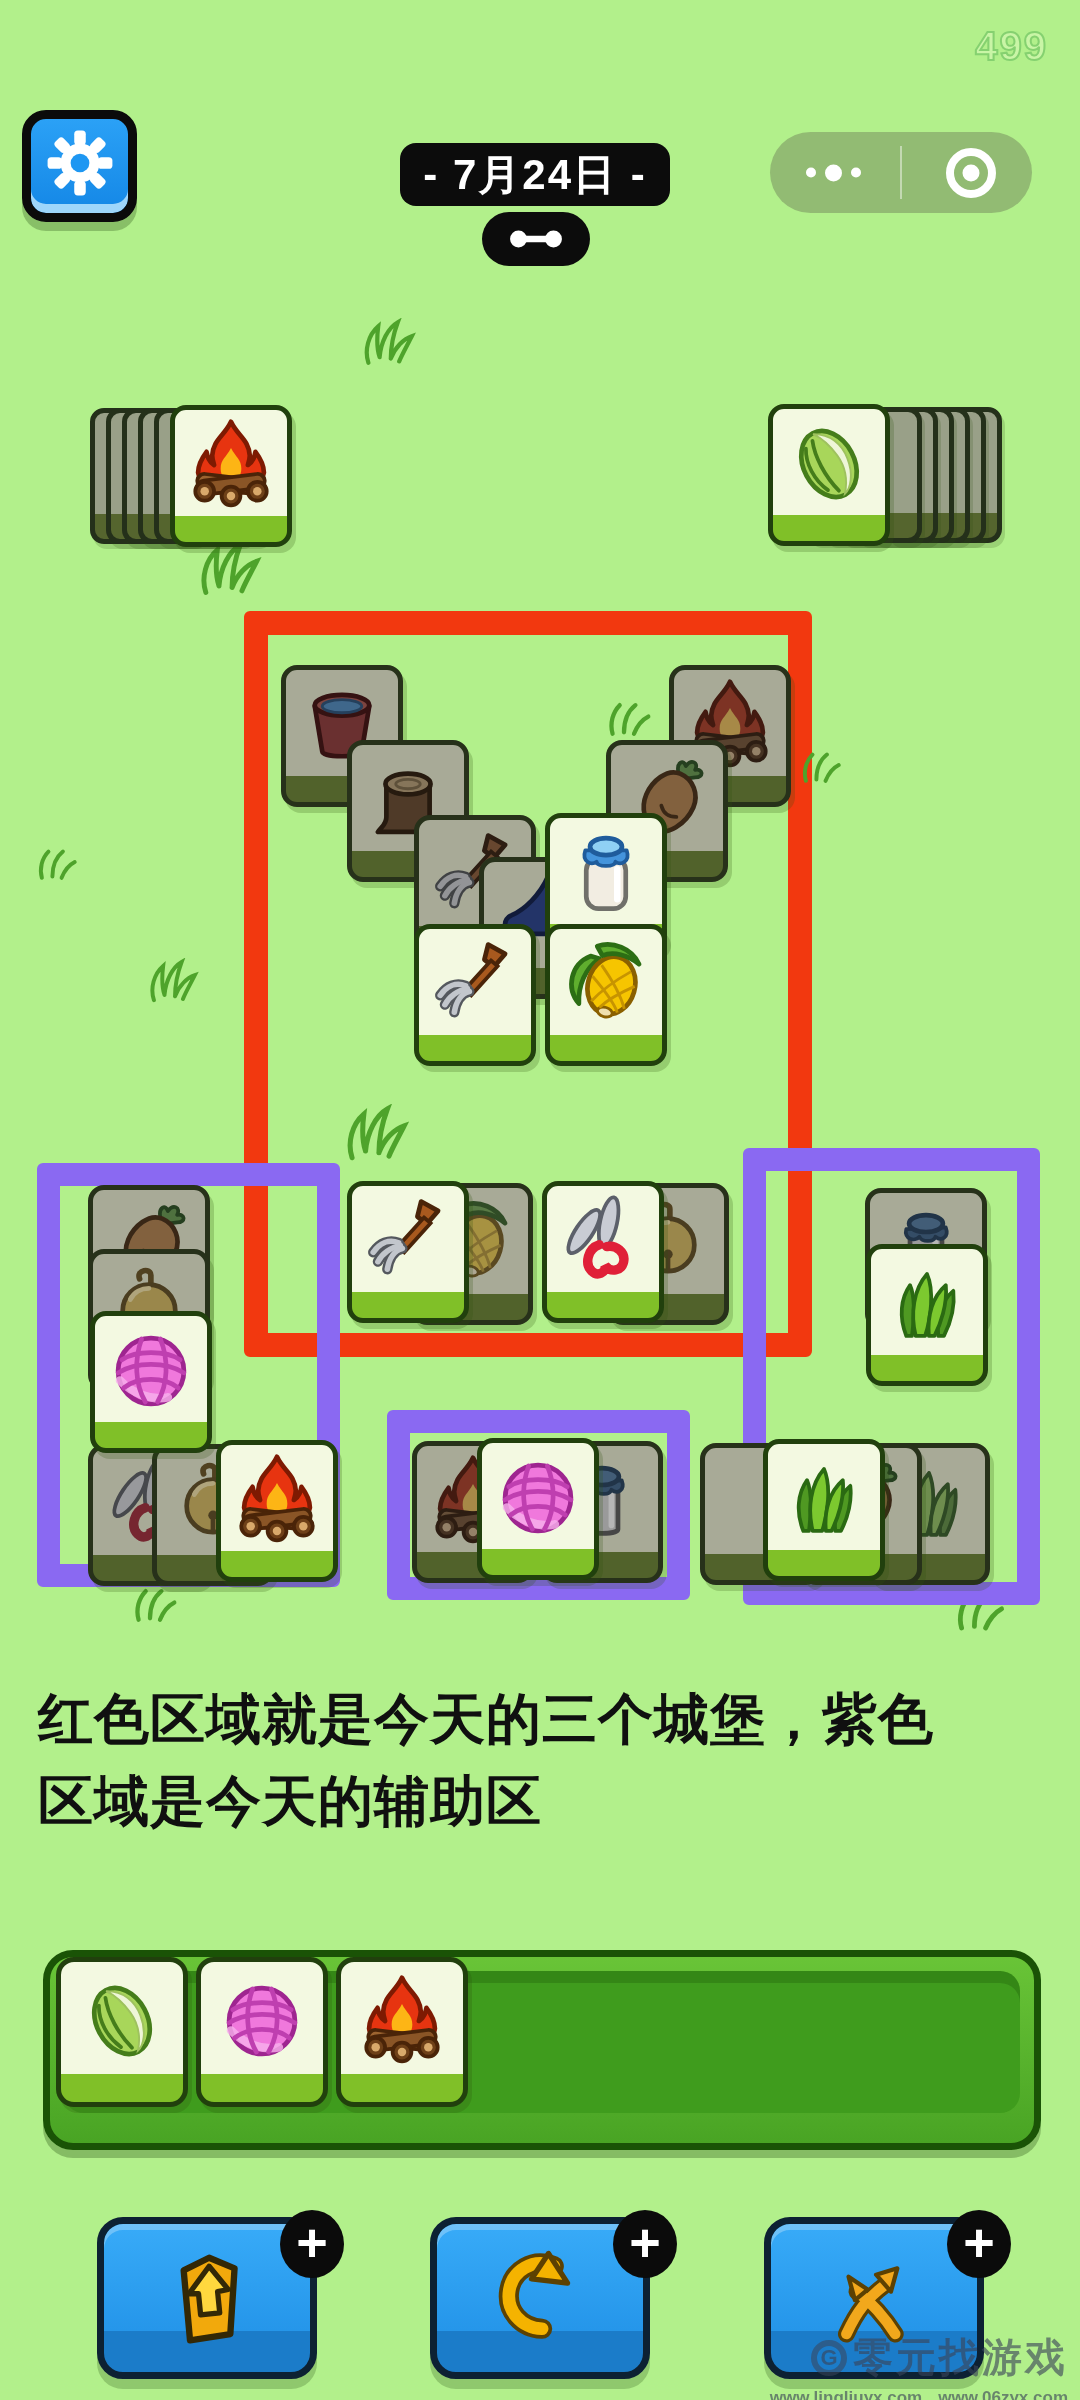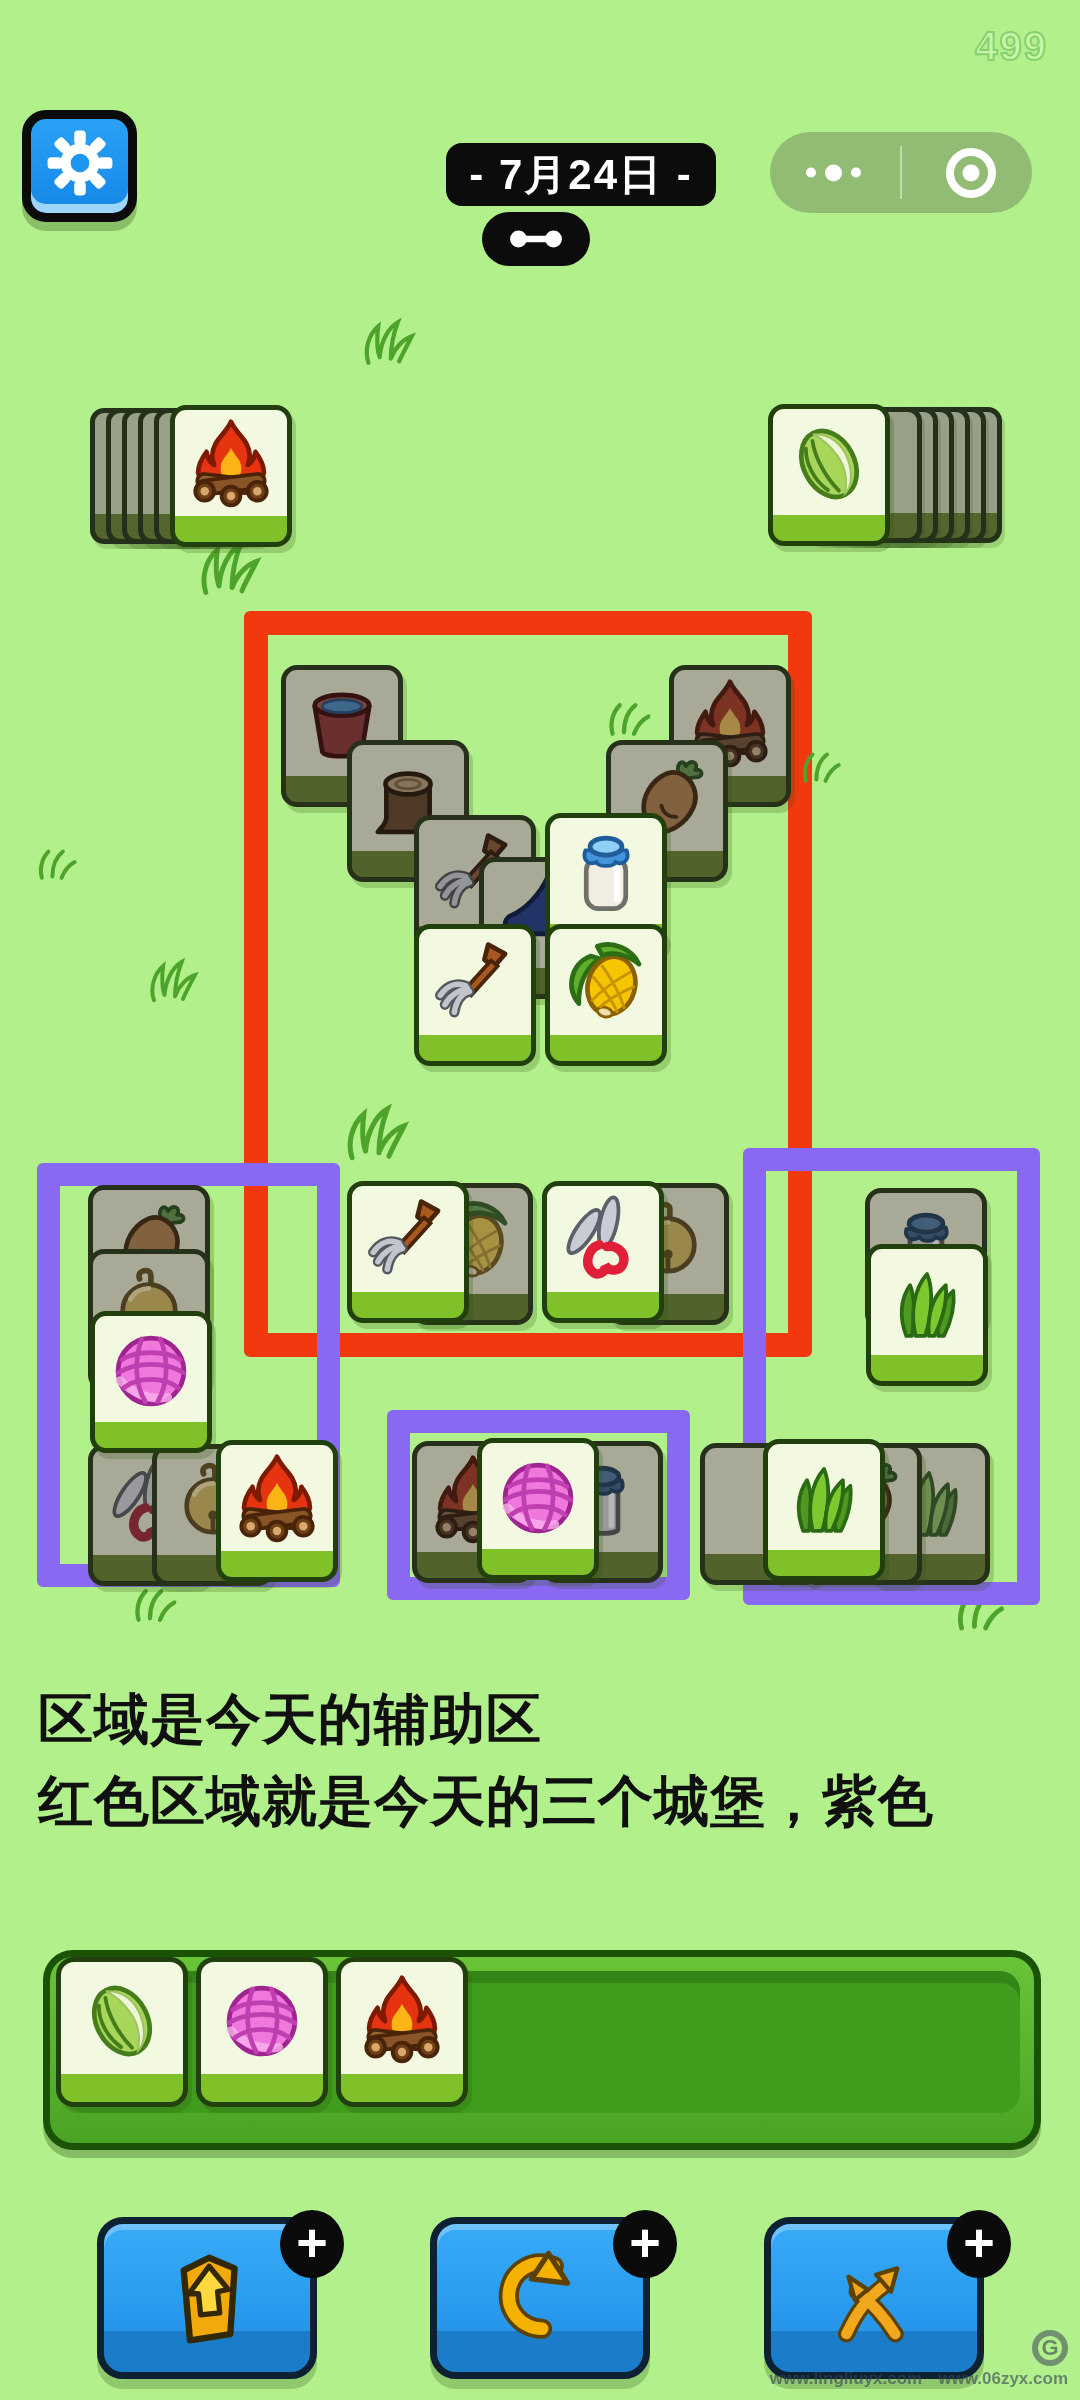--- a/index.html
+++ b/index.html
@@ -21,21 +21,20 @@
     border-radius: 24px; border: 9px solid #0b0b0b;
     background: linear-gradient(180deg,#2ba1f6,#1487e6);
     box-shadow: 0 9px 0 rgba(40,80,20,.30), inset 0 -9px 0 #9ed6fb;
   }
   .settings-btn .icon { position:absolute; left:50%; top:47%; transform:translate(-50%,-50%); width:72px; height:72px; }
   .date-pill {
     position: absolute; left: 400px; top: 143px; width: 270px; height: 63px;
     background: #0c0c0c; border-radius: 16px; color: #fff;
     font-size: 42px; font-weight: bold; display: flex; align-items: center; justify-content: center;
     letter-spacing: 2px;
-    margin-left: 46px;
   }
   .handle-badge {
     position: absolute; left: 482px; top: 212px; width: 108px; height: 54px;
     background: #0c0c0c; border-radius: 27px; display: flex; align-items: center; justify-content: center;
   }
   .handle-badge svg { width: 70px; height: 38px; }
   .capsule {
     position: absolute; left: 770px; top: 132px; width: 262px; height: 81px;
     background: #92bb73; border-radius: 41px;
   }
@@ -578,22 +577,22 @@
               <path d="M62 84 C60 64 66 46 78 36 C80 54 74 72 68 84Z" fill="#4f9922"></path>
               <path d="M38 84 C32 60 36 34 50 18 C58 36 54 66 48 84Z" fill="#7cc92f"></path>
               <path d="M52 84 C50 62 56 42 70 30 C72 50 64 72 58 84Z" fill="#7cc92f"></path>
             </g>
           </svg>
         </div>
       </div>
     </div>
 
   <div class="caption">
+    <div>红色区域就是今天的三个城堡，紫色</div>
     <div>区域是今天的辅助区</div>
-    <div>红色区域就是今天的三个城堡，紫色</div>
   </div>
 
   <div id="tray">
     <div id="tray-inner"></div>
   </div>
   <div id="tray-tiles">
       <div class="tile open big" style="left: 56px; top: 1957px; z-index: 7;">
         <div class="icon">
           <svg viewBox="0 0 100 100">
             <g transform="rotate(-28 50 50)">
@@ -674,19 +673,20 @@
             <path d="M44 42 L26 30 L32 52Z" fill="#f2a81c" stroke="#5c4102" stroke-width="4" stroke-linejoin="round"></path>
           </svg>
         </div>
         <div class="badge">+</div>
       </div>
     </div>
 
   <div class="watermark">
     <div class="wm-row">
       <div class="wm-g">G</div>
+      <div class="wm-logo">零元找游戏</div>
     </div>
     <div class="wm-urls">
       <span>www.lingliuyx.com</span><span>www.06zyx.com</span>
     </div>
   </div>
 
 </div>
 
 </body></html>

